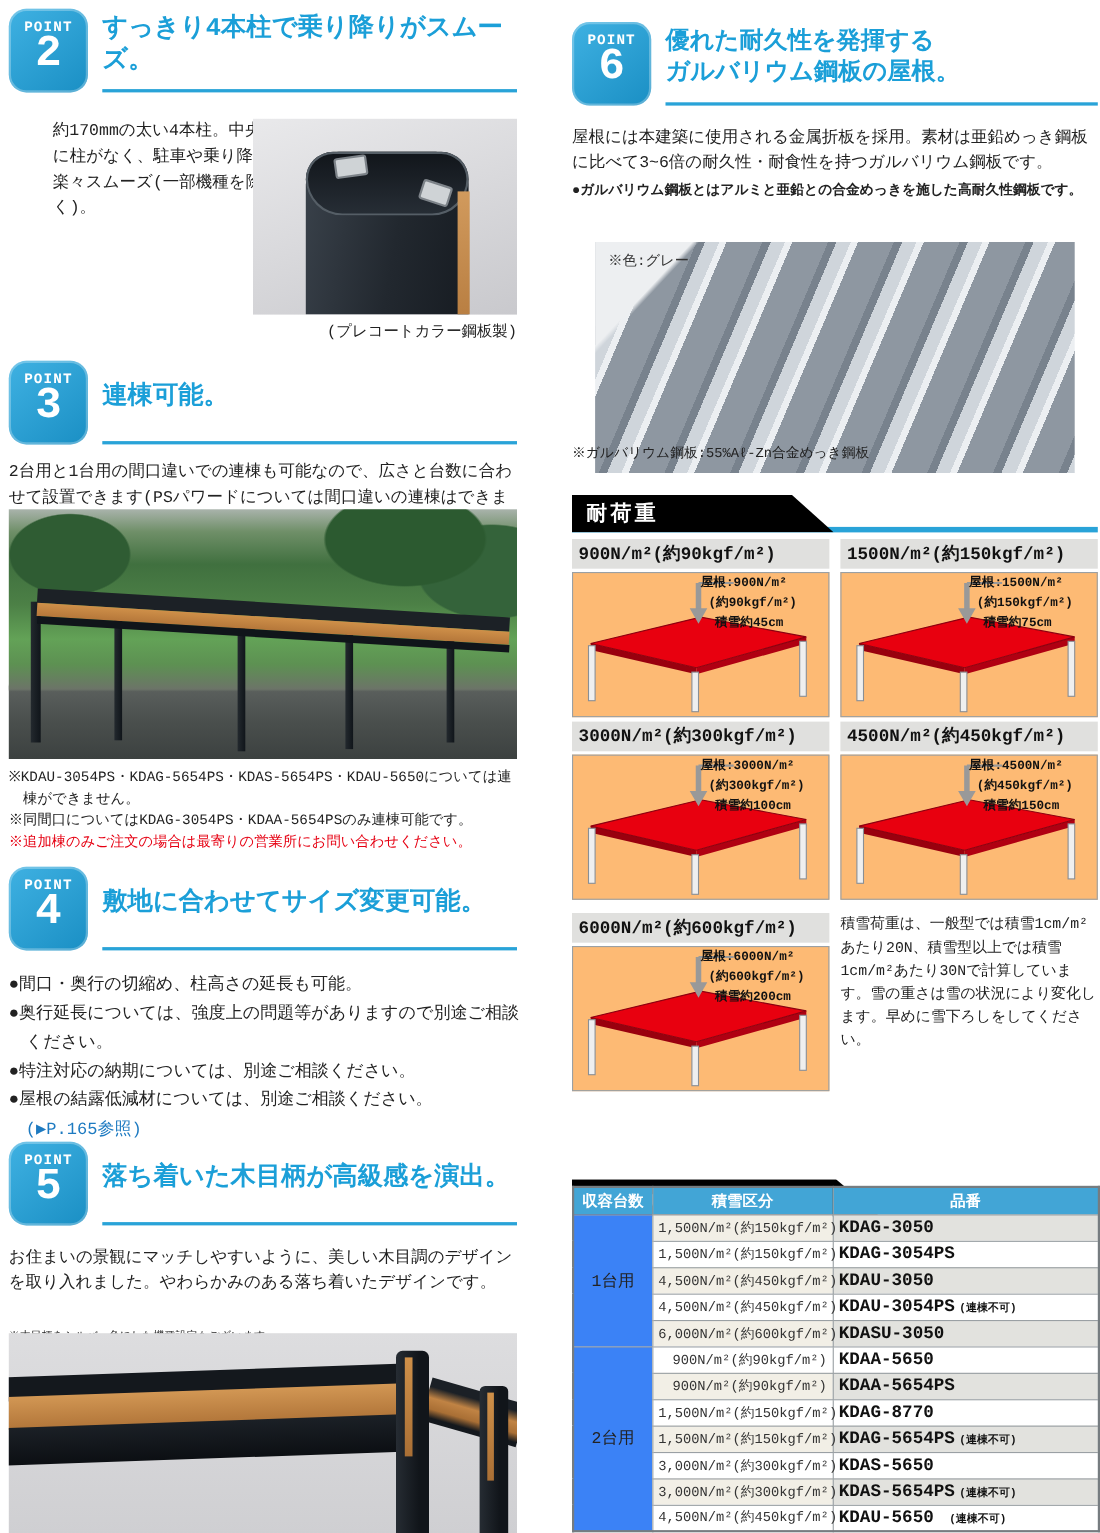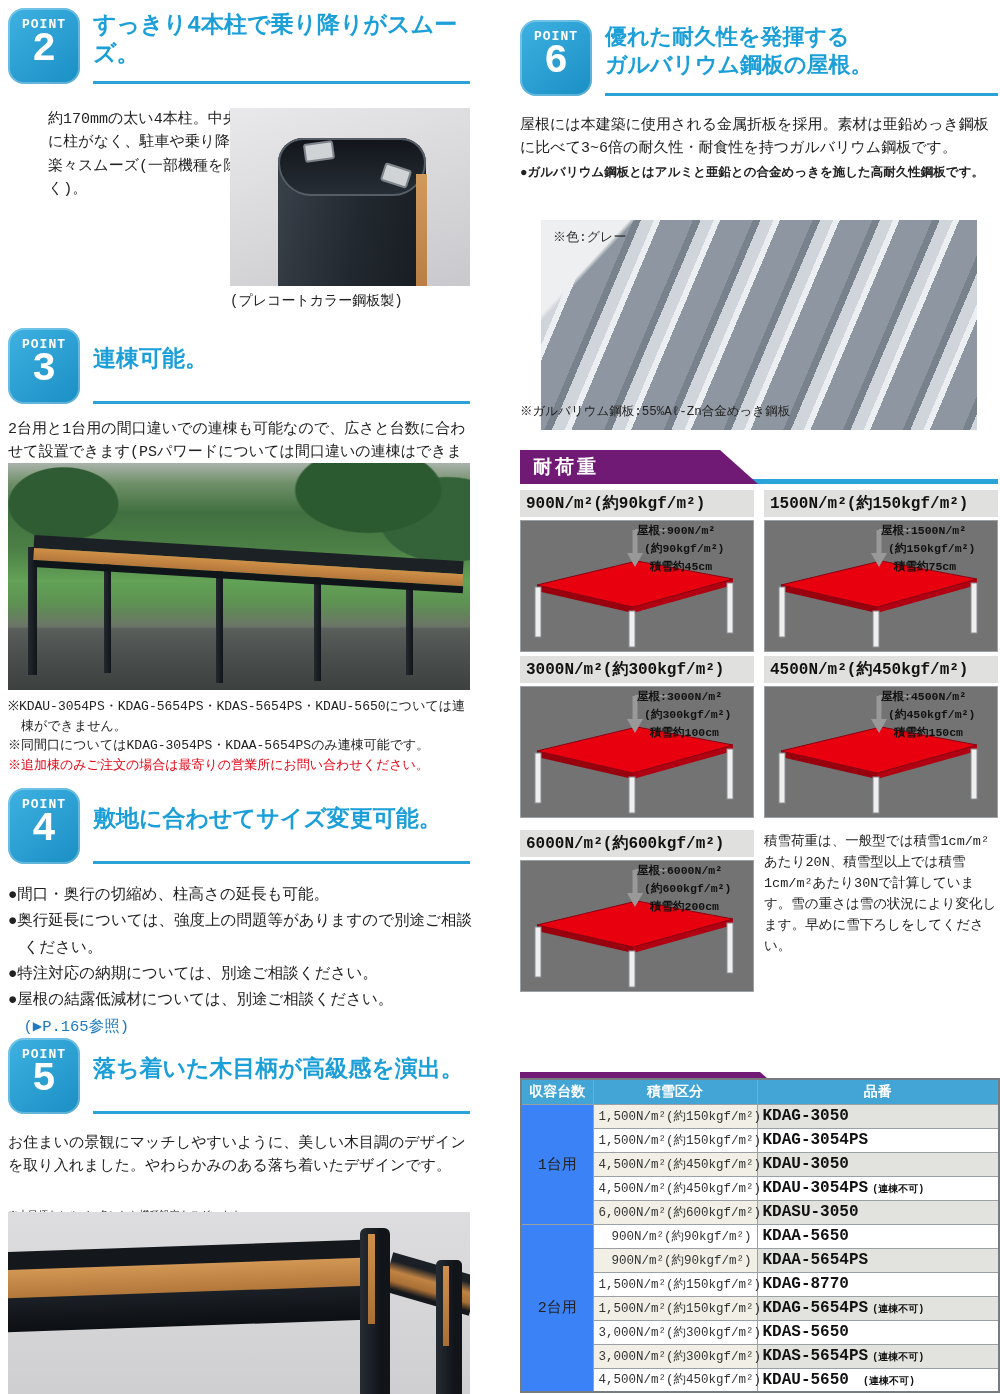--- a/index.html
+++ b/index.html
@@ -59,27 +59,27 @@
   .bpost2w{position:absolute;left:435px;top:54px;width:6px;height:80px;background:linear-gradient(180deg,#cf9049,#a96f35);}
 
   #p6-img{background:
      linear-gradient(133deg,#edeff1 0 14%,transparent 15%),
      repeating-linear-gradient(113deg,#8e97a1 0 30px,#78828d 30px 37px,#cfd5db 37px 49px,#eceff2 49px 55px);}
   .roofcap{position:absolute;top:8px;left:12px;font-size:13px;color:#333;}
 
   
   .sec-head{position:relative;height:34px;}
   .sec-head .bar{position:absolute;left:0;right:0;bottom:0;height:5px;background:#29a3d8;}
-  .sec-head .tab{position:absolute;left:0;top:0;height:34px;background:#701a75;color:#fff;
+  .sec-head .tab{position:absolute;left:0;top:0;height:34px;background:#000000;color:#fff;
       font-weight:700;font-size:19px;letter-spacing:3px;display:flex;align-items:center;padding-left:13px;box-sizing:border-box;}
 
   
   .panel{position:absolute;width:234px;}
   .panel-title{background:#e0e0de;font-weight:700;font-size:16px;padding:3px 6px;color:#111;white-space:nowrap;}
-  .panel-box{position:relative;margin-top:3px;height:130px;border:1px solid #9aa0a4;background:#737373;}
+  .panel-box{position:relative;margin-top:3px;height:130px;border:1px solid #9aa0a4;background:#fdba74;}
   .ld{position:absolute;left:116px;top:1px;width:116px;font-size:11.5px;font-weight:600;color:#111;line-height:1.55;}
   .ld .l2{padding-left:7px;}
   .ld .l3{padding-left:13px;}
 
   
   #tbl table{border-collapse:collapse;width:478px;table-layout:fixed;}
   #tbl th,#tbl td{border:1px solid #9aa0a4;box-sizing:border-box;}
   #tbl table{border:2px solid #767c80;}
   #tbl th{background:#42a5d6;color:#fff;font-size:14px;font-weight:700;height:25px;padding:0;}
   #tbl td{height:24px;padding:0 5px;}
@@ -106,21 +106,21 @@
     </div>
   </div>
   <div class="abs body-txt" style="left:8px;top:108px;width:216px;margin-left:40px;">約170mmの太い4本柱。中央部に柱がなく、駐車や乗り降りが楽々スムーズ(一部機種を除く)。</div>
   <div class="abs ph" id="p2-img" style="left:230px;top:108px;width:240px;height:178px;">
     <div class="pillar-body"></div>
     <div class="pillar-top"></div>
     <div class="pillar-wood"></div>
     <div class="clip1"></div>
     <div class="clip2"></div>
   </div>
-  <div class="abs" style="left:230px;top:292px;width:240px;text-align:left;font-size:14px;">(プレコートカラー鋼板製)</div>
+  <div class="abs" style="left:230px;top:292px;width:240px;text-align:right;font-size:14px;">(プレコートカラー鋼板製)</div>
 
   <div class="abs pt-head" style="left:8px;top:328px;width:462px;">
     <div class="badge">
       <div class="bp">POINT</div>
       <div class="bn">3</div>
     </div>
     <div class="pt-titlewrap">
       <div class="pt-title">連棟可能。</div>
     </div>
   </div>

